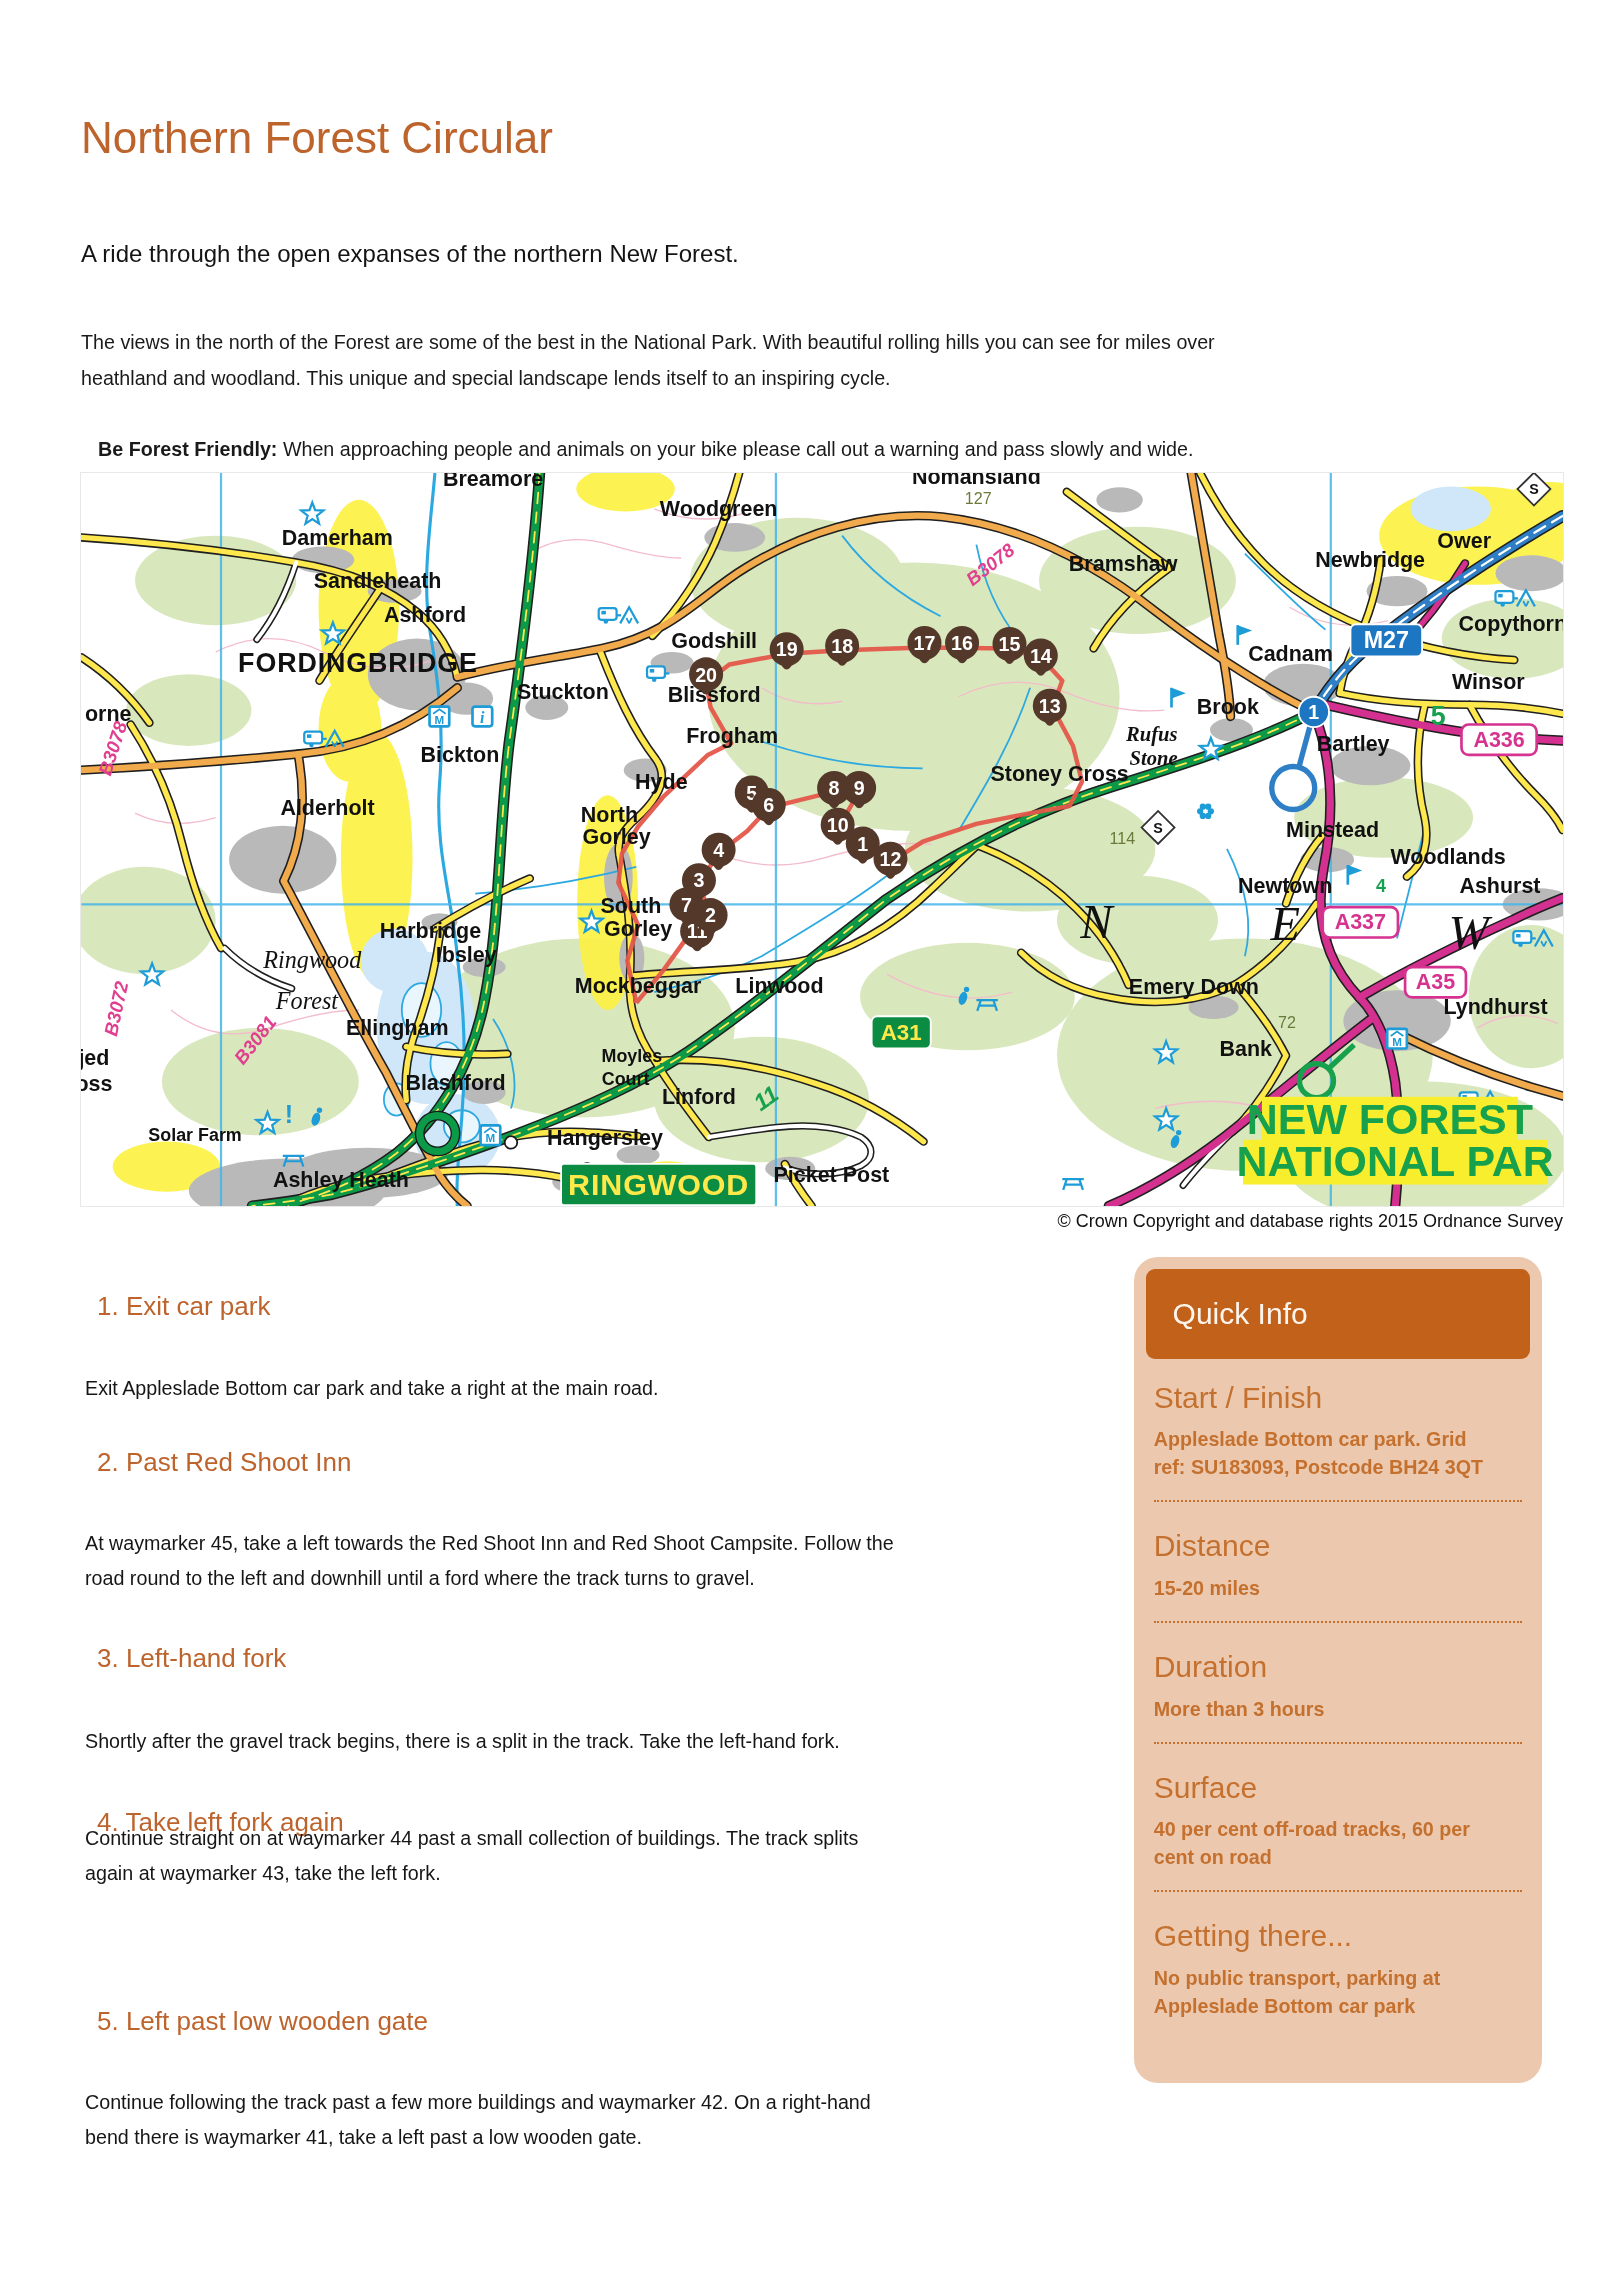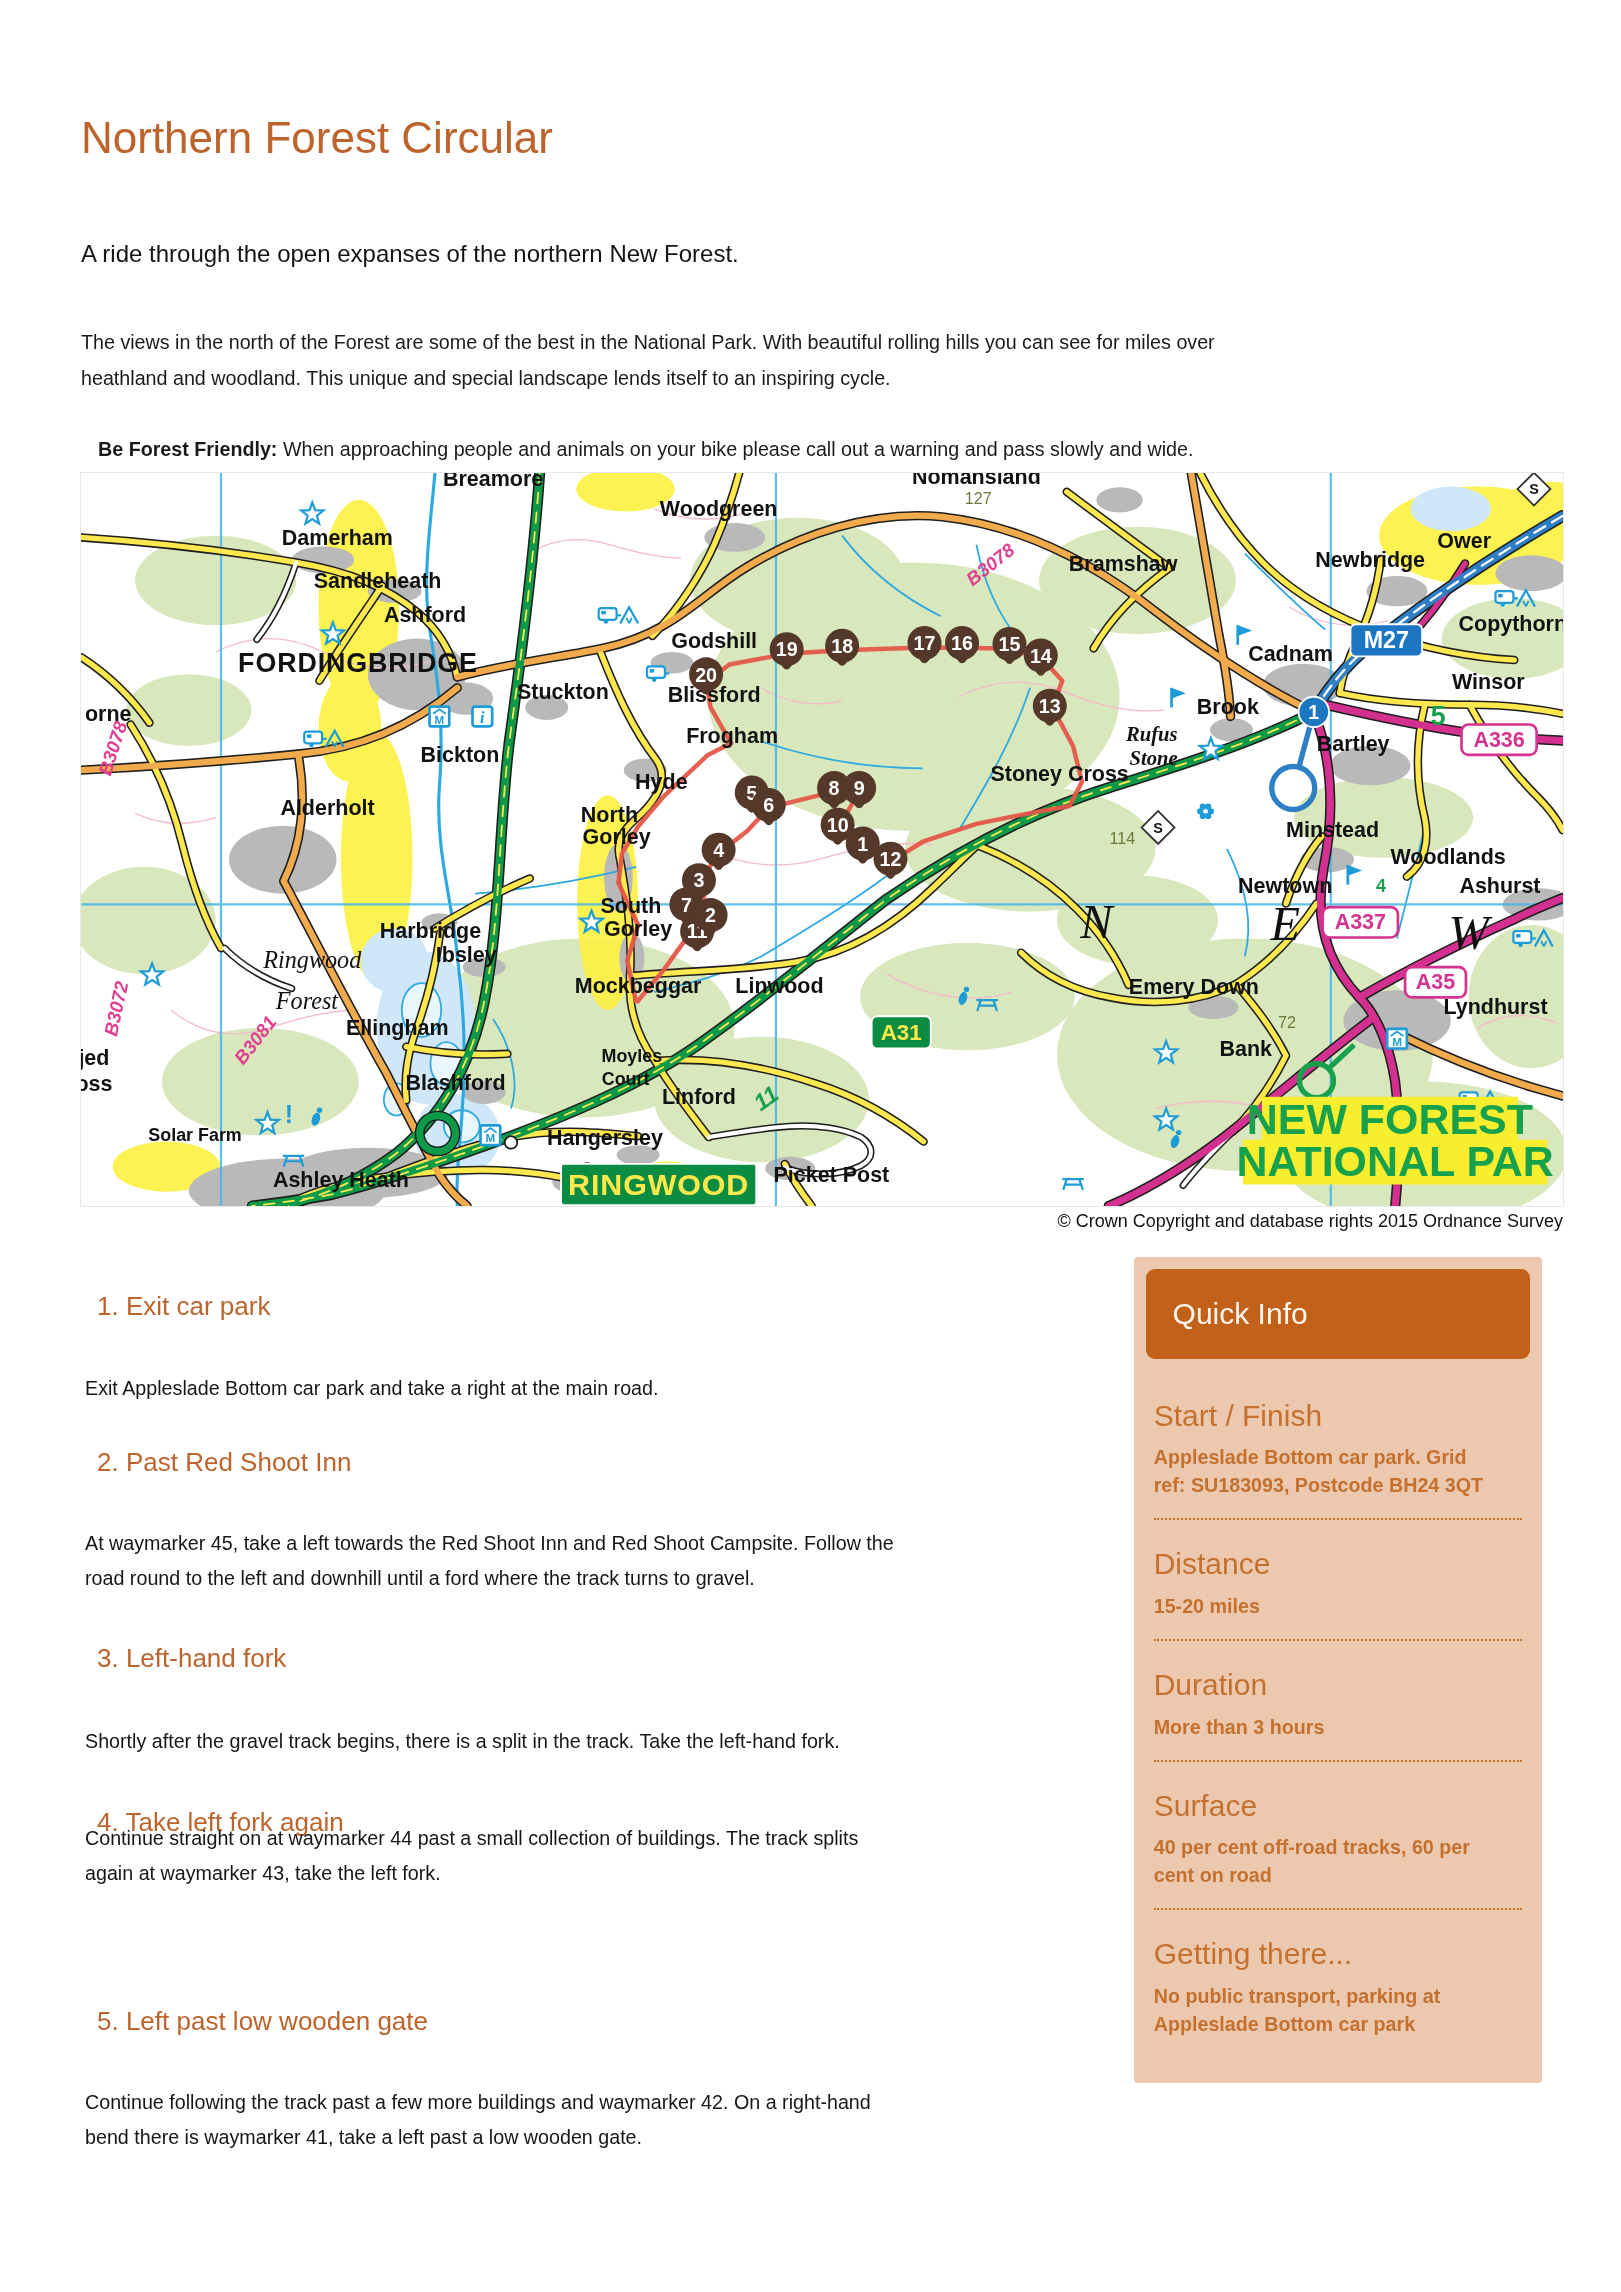--- a/index.html
+++ b/index.html
@@ -8,26 +8,26 @@
   .page-title{position:absolute;left:81px;top:113px;margin:0;font-size:44px;font-weight:400;color:#bd632c;}
   .subtitle{position:absolute;left:81px;top:240px;margin:0;font-size:24px;color:#141414;}
   .intro{position:absolute;left:81px;top:324px;margin:0;font-size:19.7px;line-height:36px;white-space:pre-line;width:1505px;}
   .friendly{position:absolute;left:81px;top:421px;margin:17px;font-size:19.7px;}
   .friendly b{font-weight:bold;}
   .map-wrap{position:absolute;left:81px;top:473px;width:1482px;height:733px;overflow:hidden;background:#fff;outline:0.9px solid #e8e8e8;}
   .copyright{position:absolute;left:81px;top:1211px;width:1482px;text-align:right;font-size:18px;color:#111;}
   .sec-h{position:absolute;left:81px;margin:16px;font-weight:400;font-size:26px;color:#bd632c;}
   .sec-p{position:absolute;left:81px;margin:4px;font-size:19.7px;line-height:35px;white-space:pre-line;width:1084px;color:#161616;}
   
-  .qi{position:absolute;left:1134px;top:1257px;width:408px;height:826px;background:#ecc9ae;border-radius:4px;box-sizing:border-box;}
+  .qi{position:absolute;left:1134px;top:1257px;width:408px;height:826px;background:#ecc9ae;border-radius:24px;box-sizing:border-box;}
   .qi-header{margin:11.6px;height:90px;background:#c2611a;border-radius:9px;display:flex;align-items:center;
              padding-left:27px;font-size:30px;color:#fdf6ef;}
   .qi-body{padding:0 19.7px;}
   .qi-item h3{margin:27px 0 10.7px 0;font-size:30px;font-weight:400;color:#c4702f;}
-  .qi-item.first h3{margin-top:40px;}
+  .qi-item.first h3{margin-top:22px;}
   .qi-item p{margin:0;font-size:19.7px;font-weight:bold;line-height:28px;color:#c4702f;white-space:pre-line;}
   .qi-sep{margin-top:19px;border-top:2.7px dotted #c4702f;height:0;}
   
   text{font-family:"Liberation Sans",sans-serif;}
   .ml{fill:#111;text-anchor:middle;font-weight:bold;}
   .t1{font-size:20px;}
   .t2{font-size:24px;}
   .cap{font-size:30px;letter-spacing:1px;}
   .ser{font-family:"Liberation Serif",serif;font-style:italic;font-weight:normal;font-size:27px;}
   .ser2{font-family:"Liberation Serif",serif;font-style:italic;font-size:23px;}

